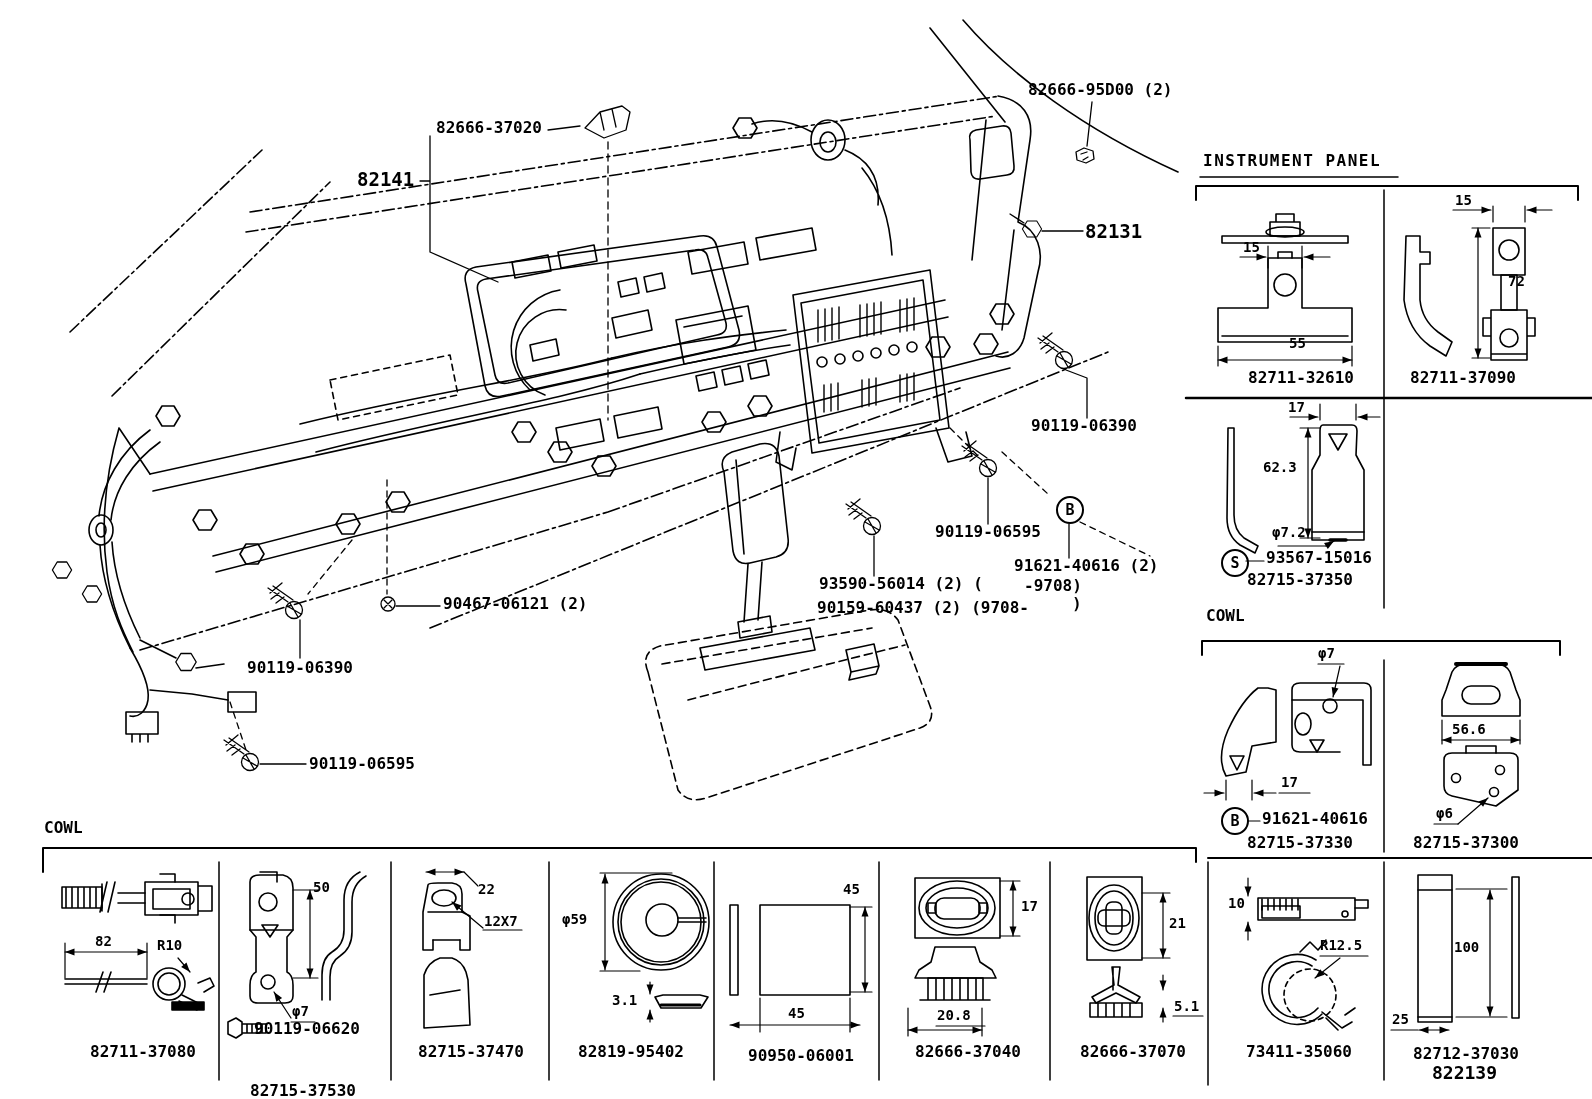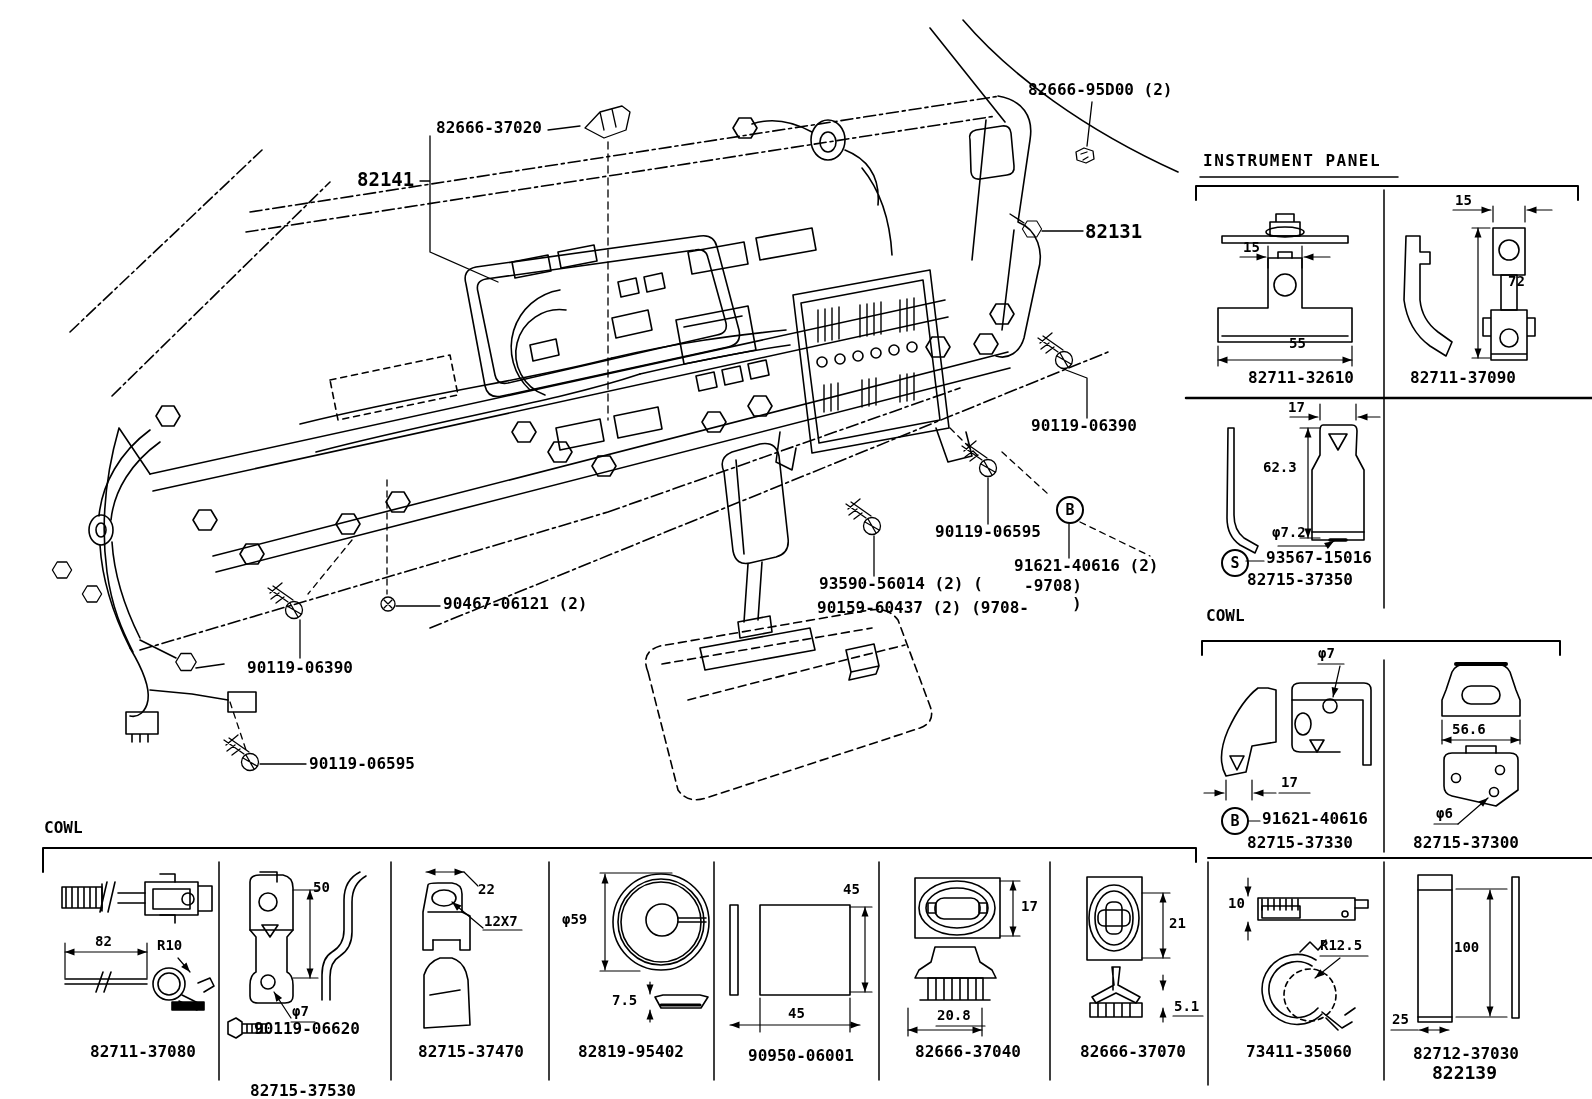--- a/index.html
+++ b/index.html
@@ -436,21 +436,21 @@
 <div class="lbl s15" style="left:313px;top:880px">50</div>
 <div class="lbl s15" style="left:292px;top:1004px">φ7</div>
 <div class="lbl" style="left:254px;top:1021px">90119-06620</div>
 <div class="lbl" style="left:250px;top:1083px">82715-37530</div>
 
 <div class="lbl s15" style="left:478px;top:882px">22</div>
 <div class="lbl s15" style="left:484px;top:914px">12X7</div>
 <div class="lbl" style="left:418px;top:1044px">82715-37470</div>
 
 <div class="lbl s15" style="left:562px;top:912px">φ59</div>
-<div class="lbl s15" style="left:612px;top:993px">7.5</div>
+<div class="lbl s15" style="left:612px;top:993px">3.1</div>
 <div class="lbl" style="left:578px;top:1044px">82819-95402</div>
 
 <div class="lbl s15" style="left:843px;top:882px">45</div>
 <div class="lbl s15" style="left:788px;top:1006px">45</div>
 <div class="lbl" style="left:748px;top:1048px">90950-06001</div>
 
 <div class="lbl s15" style="left:1021px;top:899px">17</div>
 <div class="lbl s15" style="left:937px;top:1008px">20.8</div>
 <div class="lbl" style="left:915px;top:1044px">82666-37040</div>
 

